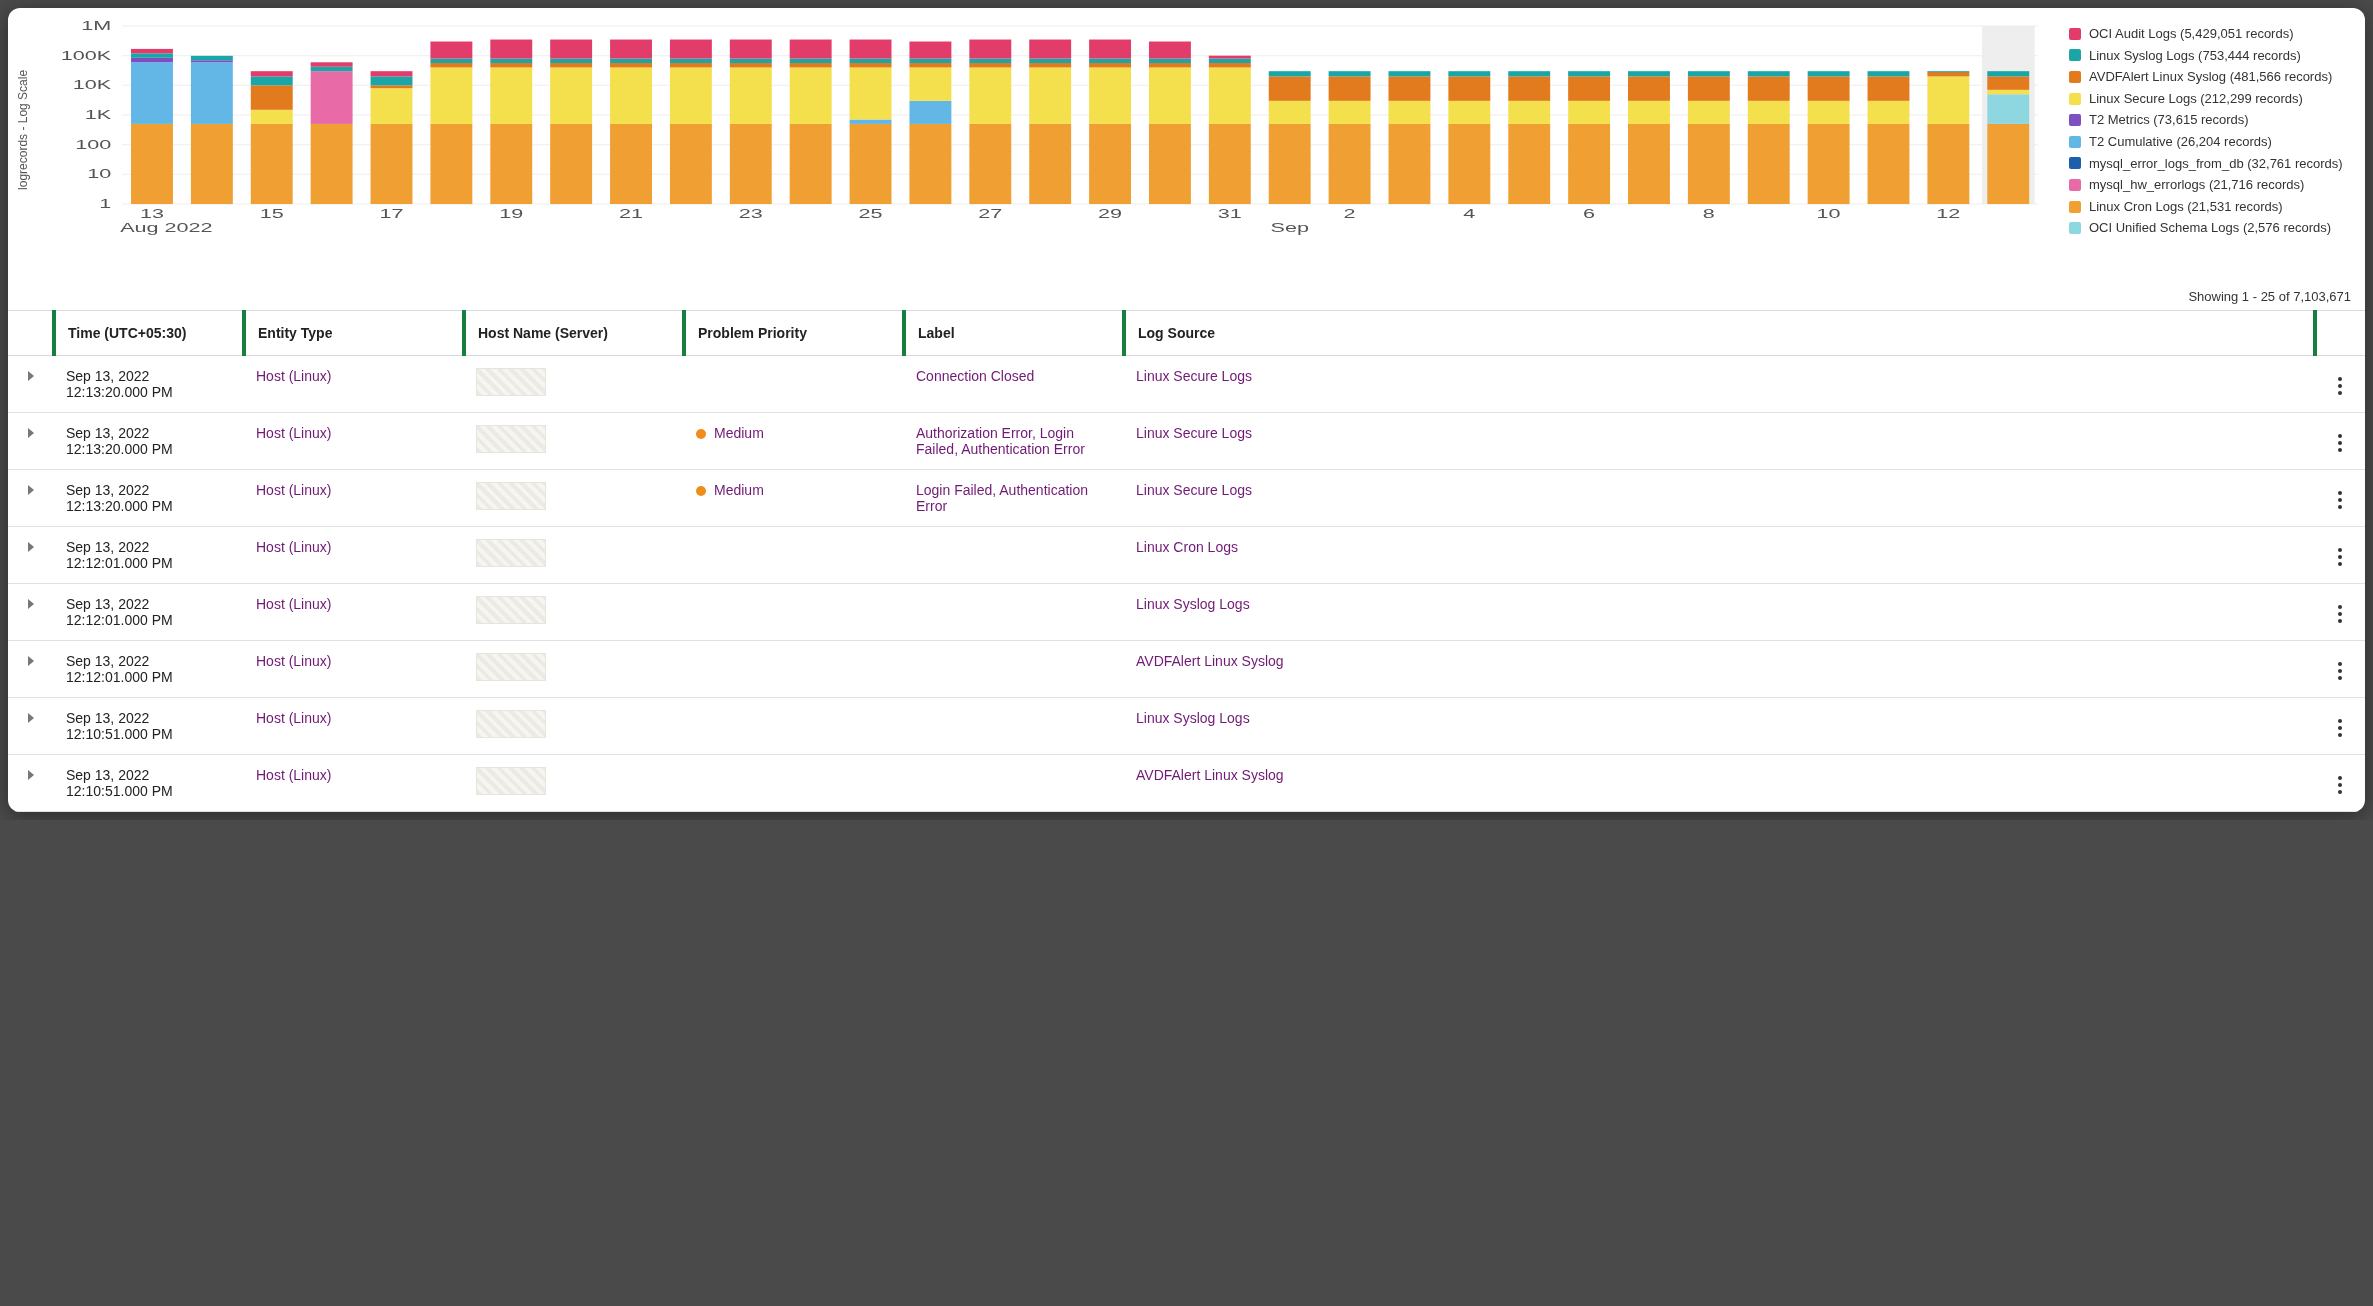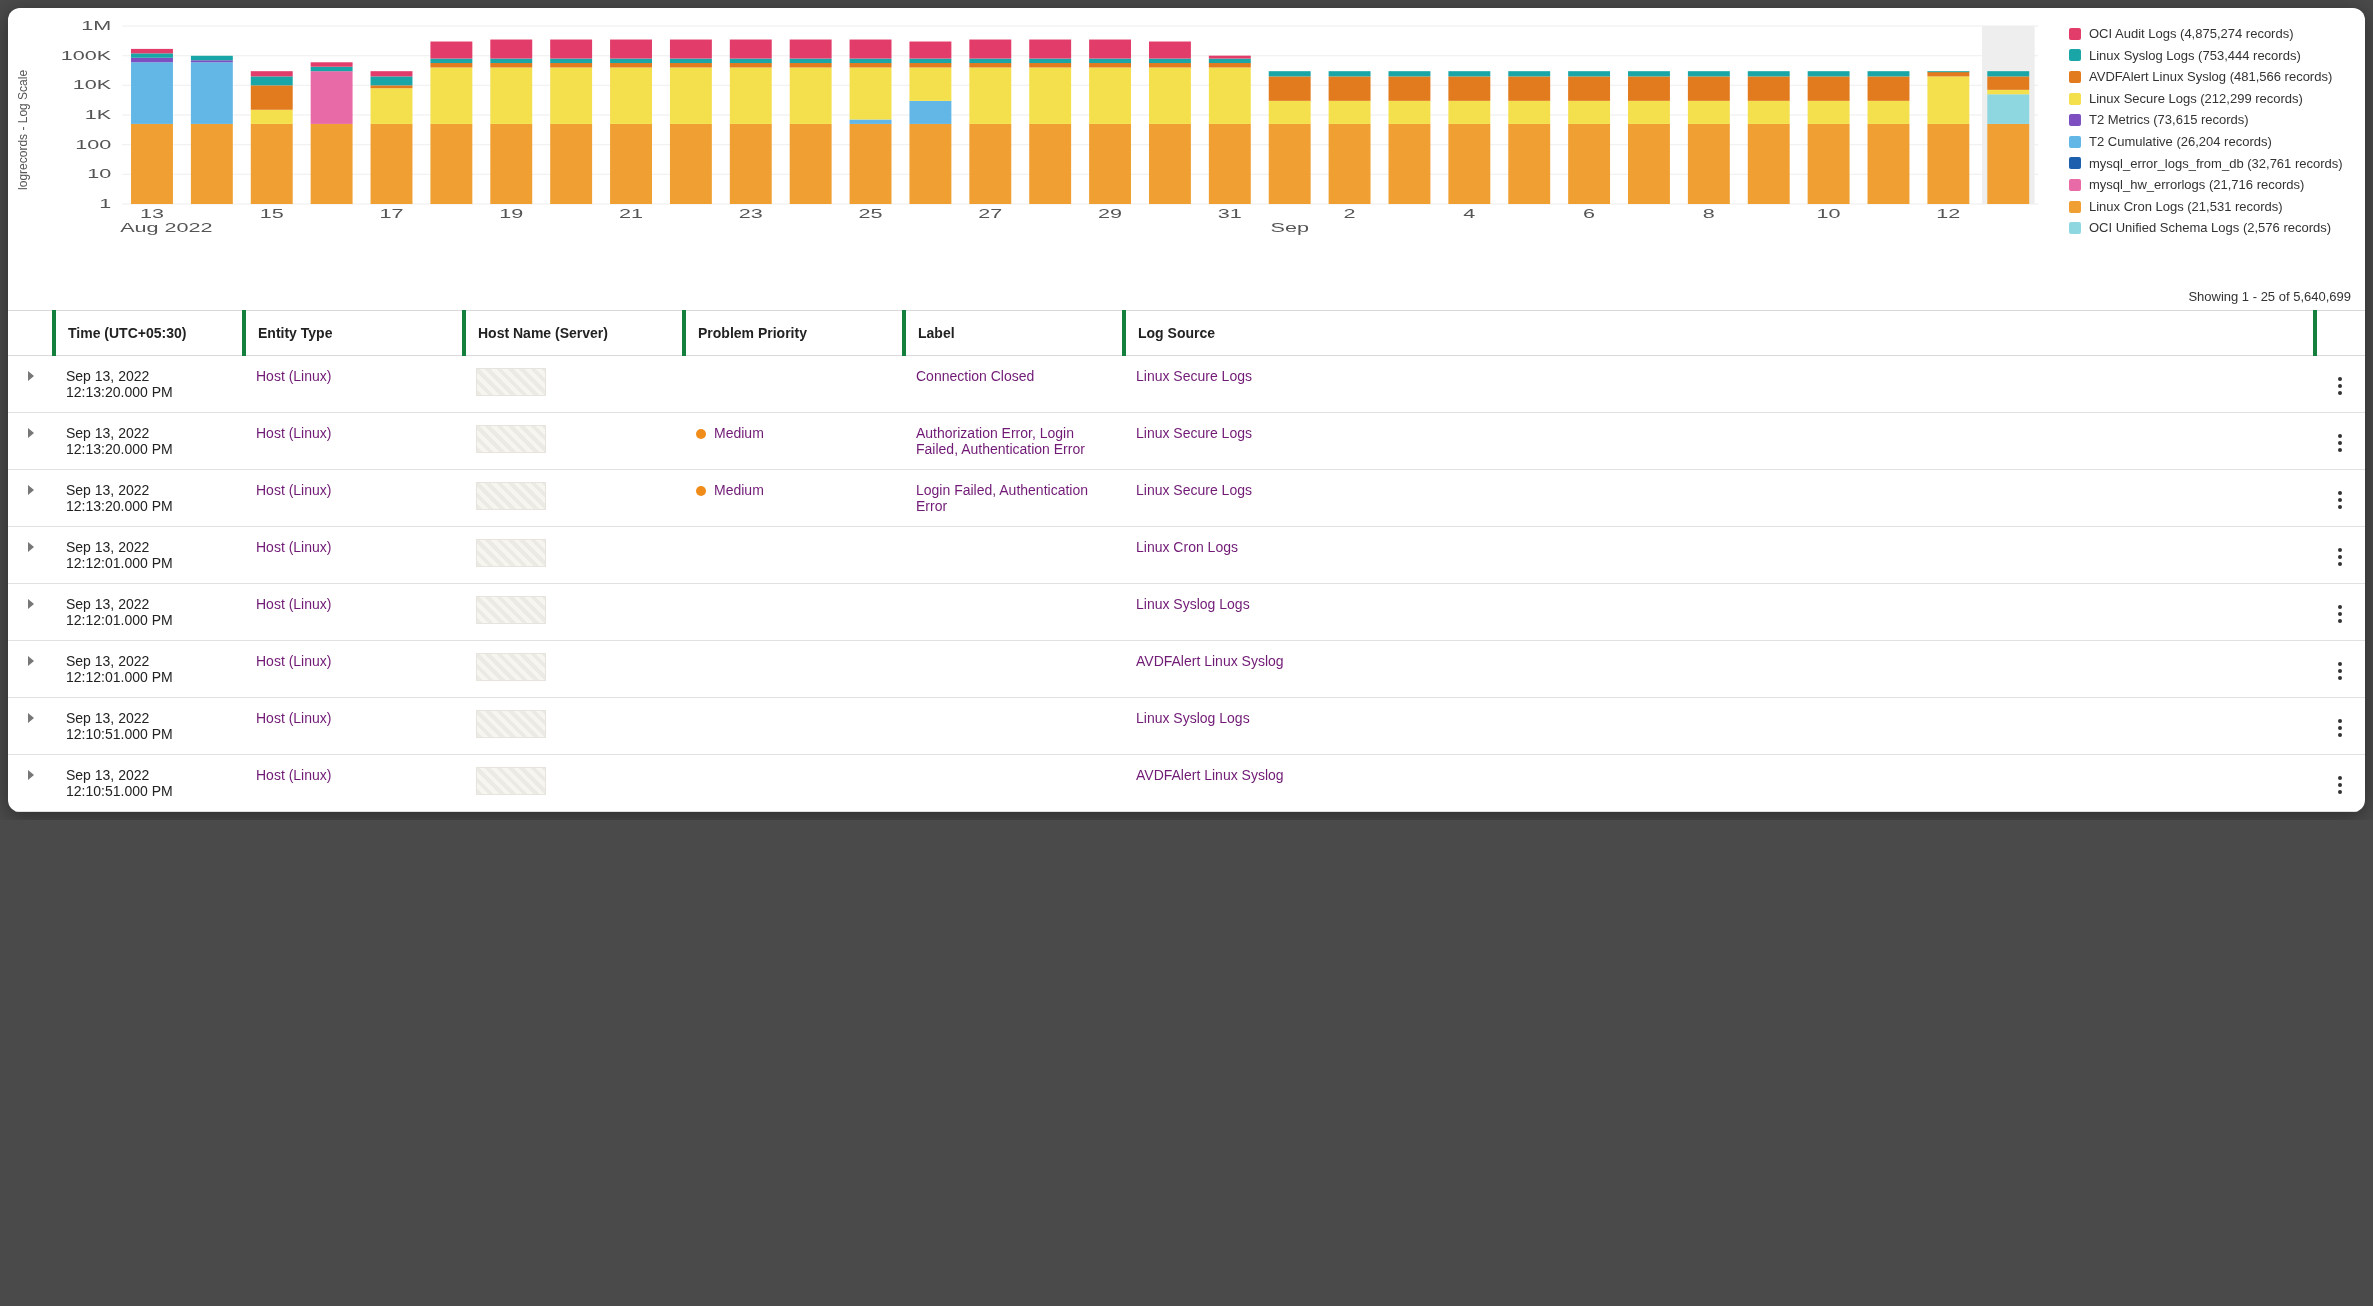--- a/index.html
+++ b/index.html
@@ -302,21 +302,21 @@
           <text x="931.125" y="200" class="xaxis-label">8</text>
           <text x="997.625" y="200" class="xaxis-label">10</text>
           <text x="1064.125" y="200" class="xaxis-label">12</text>
           <text x="74.625" y="214" class="xaxis-label" text-anchor="start">Aug 2022</text>
           <text x="698.375" y="214" class="xaxis-label">Sep</text>
         </svg>
     </div>
     <div class="legend" id="legend">
         <div class="legend-item">
           <span class="legend-swatch" style="background: rgb(226, 61, 106);"></span>
-          <span>OCI Audit Logs (4,875,274 records)</span>
+          <span>OCI Audit Logs (5,429,051 records)</span>
         </div>
         <div class="legend-item">
           <span class="legend-swatch" style="background: rgb(26, 166, 166);"></span>
           <span>Linux Syslog Logs (753,444 records)</span>
         </div>
         <div class="legend-item">
           <span class="legend-swatch" style="background: rgb(226, 122, 30);"></span>
           <span>AVDFAlert Linux Syslog (481,566 records)</span>
         </div>
         <div class="legend-item">
@@ -343,21 +343,21 @@
           <span class="legend-swatch" style="background: rgb(240, 160, 51);"></span>
           <span>Linux Cron Logs (21,531 records)</span>
         </div>
         <div class="legend-item">
           <span class="legend-swatch" style="background: rgb(143, 215, 224);"></span>
           <span>OCI Unified Schema Logs (2,576 records)</span>
         </div>
       </div>
   </div>
 
-  <div class="table-info">Showing 1 - 25 of 5,640,699</div>
+  <div class="table-info">Showing 1 - 25 of 7,103,671</div>
 
   <table>
     <thead>
       <tr>
         <th class="col-expand"></th>
         <th class="col-time">Time (UTC+05:30)</th>
         <th class="col-entity">Entity Type</th>
         <th class="col-host">Host Name (Server)</th>
         <th class="col-priority">Problem Priority</th>
         <th class="col-label">Label</th>

